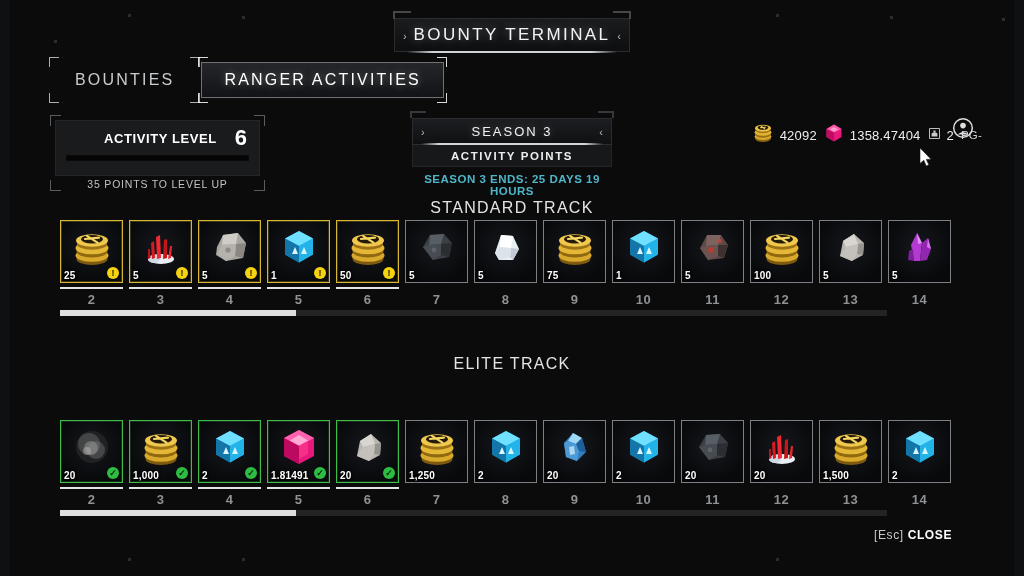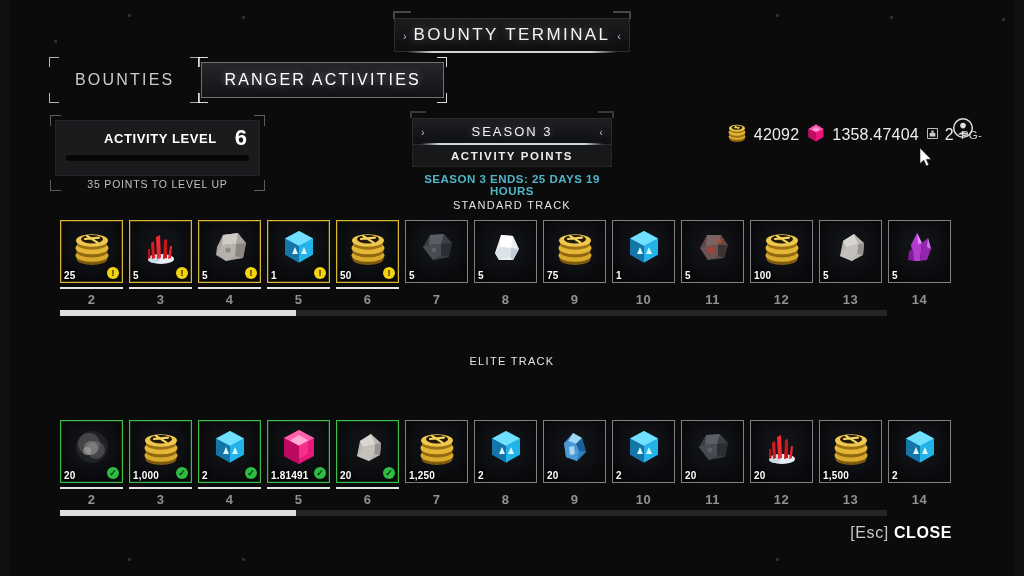--- a/index.html
+++ b/index.html
@@ -101,28 +101,28 @@
     position:absolute; left:0; right:0; top:55px; text-align:center;
     font-size:11.5px; font-weight:bold; letter-spacing:.5px; color:#4fb6c9;
   }
   .season-corner{ position:absolute; width:16px; height:7px; opacity:.55; }
   .sc-tl{ left:-3px; top:-8px; border-left:2px solid #5a5e61; border-top:2px solid #5a5e61;}
   .sc-tr{ right:-3px; top:-8px; border-right:2px solid #5a5e61; border-top:2px solid #5a5e61;}
 
   
   .currency { position:absolute; right:42px; top:122px; display:flex; align-items:center; gap:7px; }
   .cur-item { display:flex; align-items:center; gap:6px; }
-  .cur-val { font-size:16px; color:#eceded; letter-spacing:.2px; }
+  .cur-val { font-size:13px; color:#eceded; letter-spacing:.2px; }
   .cur-txt { font-size:11.5px; color:#cfd1d3; letter-spacing:.2px; }
   .profile-btn { position:absolute; right:8px; top:-5px; width:22px; height:22px; }
 
   
   .track-head {
     position:absolute; left:0; right:0; text-align:center;
-    font-size:11px; letter-spacing:1.3px; color:#e3e4e5;
+    font-size:16px; letter-spacing:1.3px; color:#e3e4e5;
   }
   .track { position:absolute; left:60px; }
   .tiles { display:flex; gap:6px; }
   .tile {
     position:relative; width:63px; height:63px; flex:0 0 63px;
     background: radial-gradient(circle at 50% 42%, #15181c 0%, #08090b 75%);
     border:1px solid #7d8084;
   }
   .tile.claimable { border-color:#d8b832; box-shadow: inset 0 0 0 1px rgba(216,184,50,.25); text-align: center; }
   .tile.claimed   { border-color:#3fbc4a; box-shadow: inset 0 0 0 1px rgba(63,188,74,.2); }
@@ -144,21 +144,21 @@
   .uline.on { background:#e3e5e6; }
 
   .tiernums { display:flex; gap:6px; margin-top:3px; }
   .tiernum { width:63px; flex:0 0 63px; text-align:center;
     font-size:13px; font-weight:bold; color:#8f9294; letter-spacing:.5px;}
 
   .trackbar { position:relative; height:6px; background:#222426; margin-top:3px; }
   .trackbar > i { position:absolute; left:0; top:0; bottom:0; background:#dcdee0; }
 
   
-  .footer { position:absolute; right:72px; bottom:34px; font-size:16px; letter-spacing:.6px; }
+  .footer { position:absolute; right:72px; bottom:34px; font-size:12px; letter-spacing:.6px; }
   .footer .esc { color:#c6c9cb; }
   .footer .act { color:#ffffff; font-weight:bold; }
 
   .cursor { position:absolute; left:920px; top:148px; }
 </style>
 </head>
 <body>
 
 <div id="app">
 

